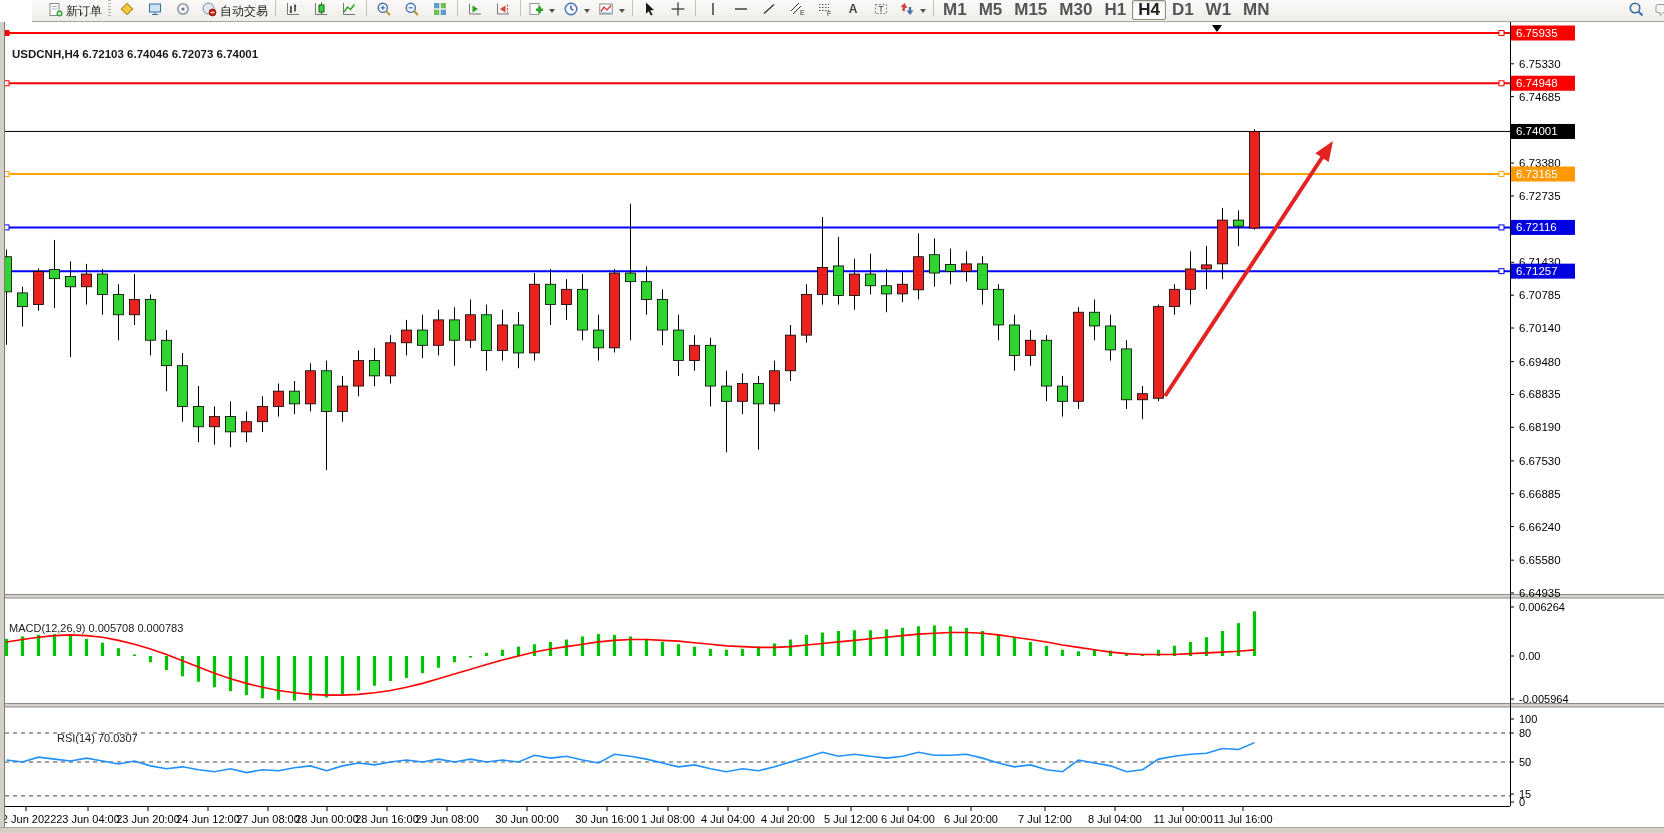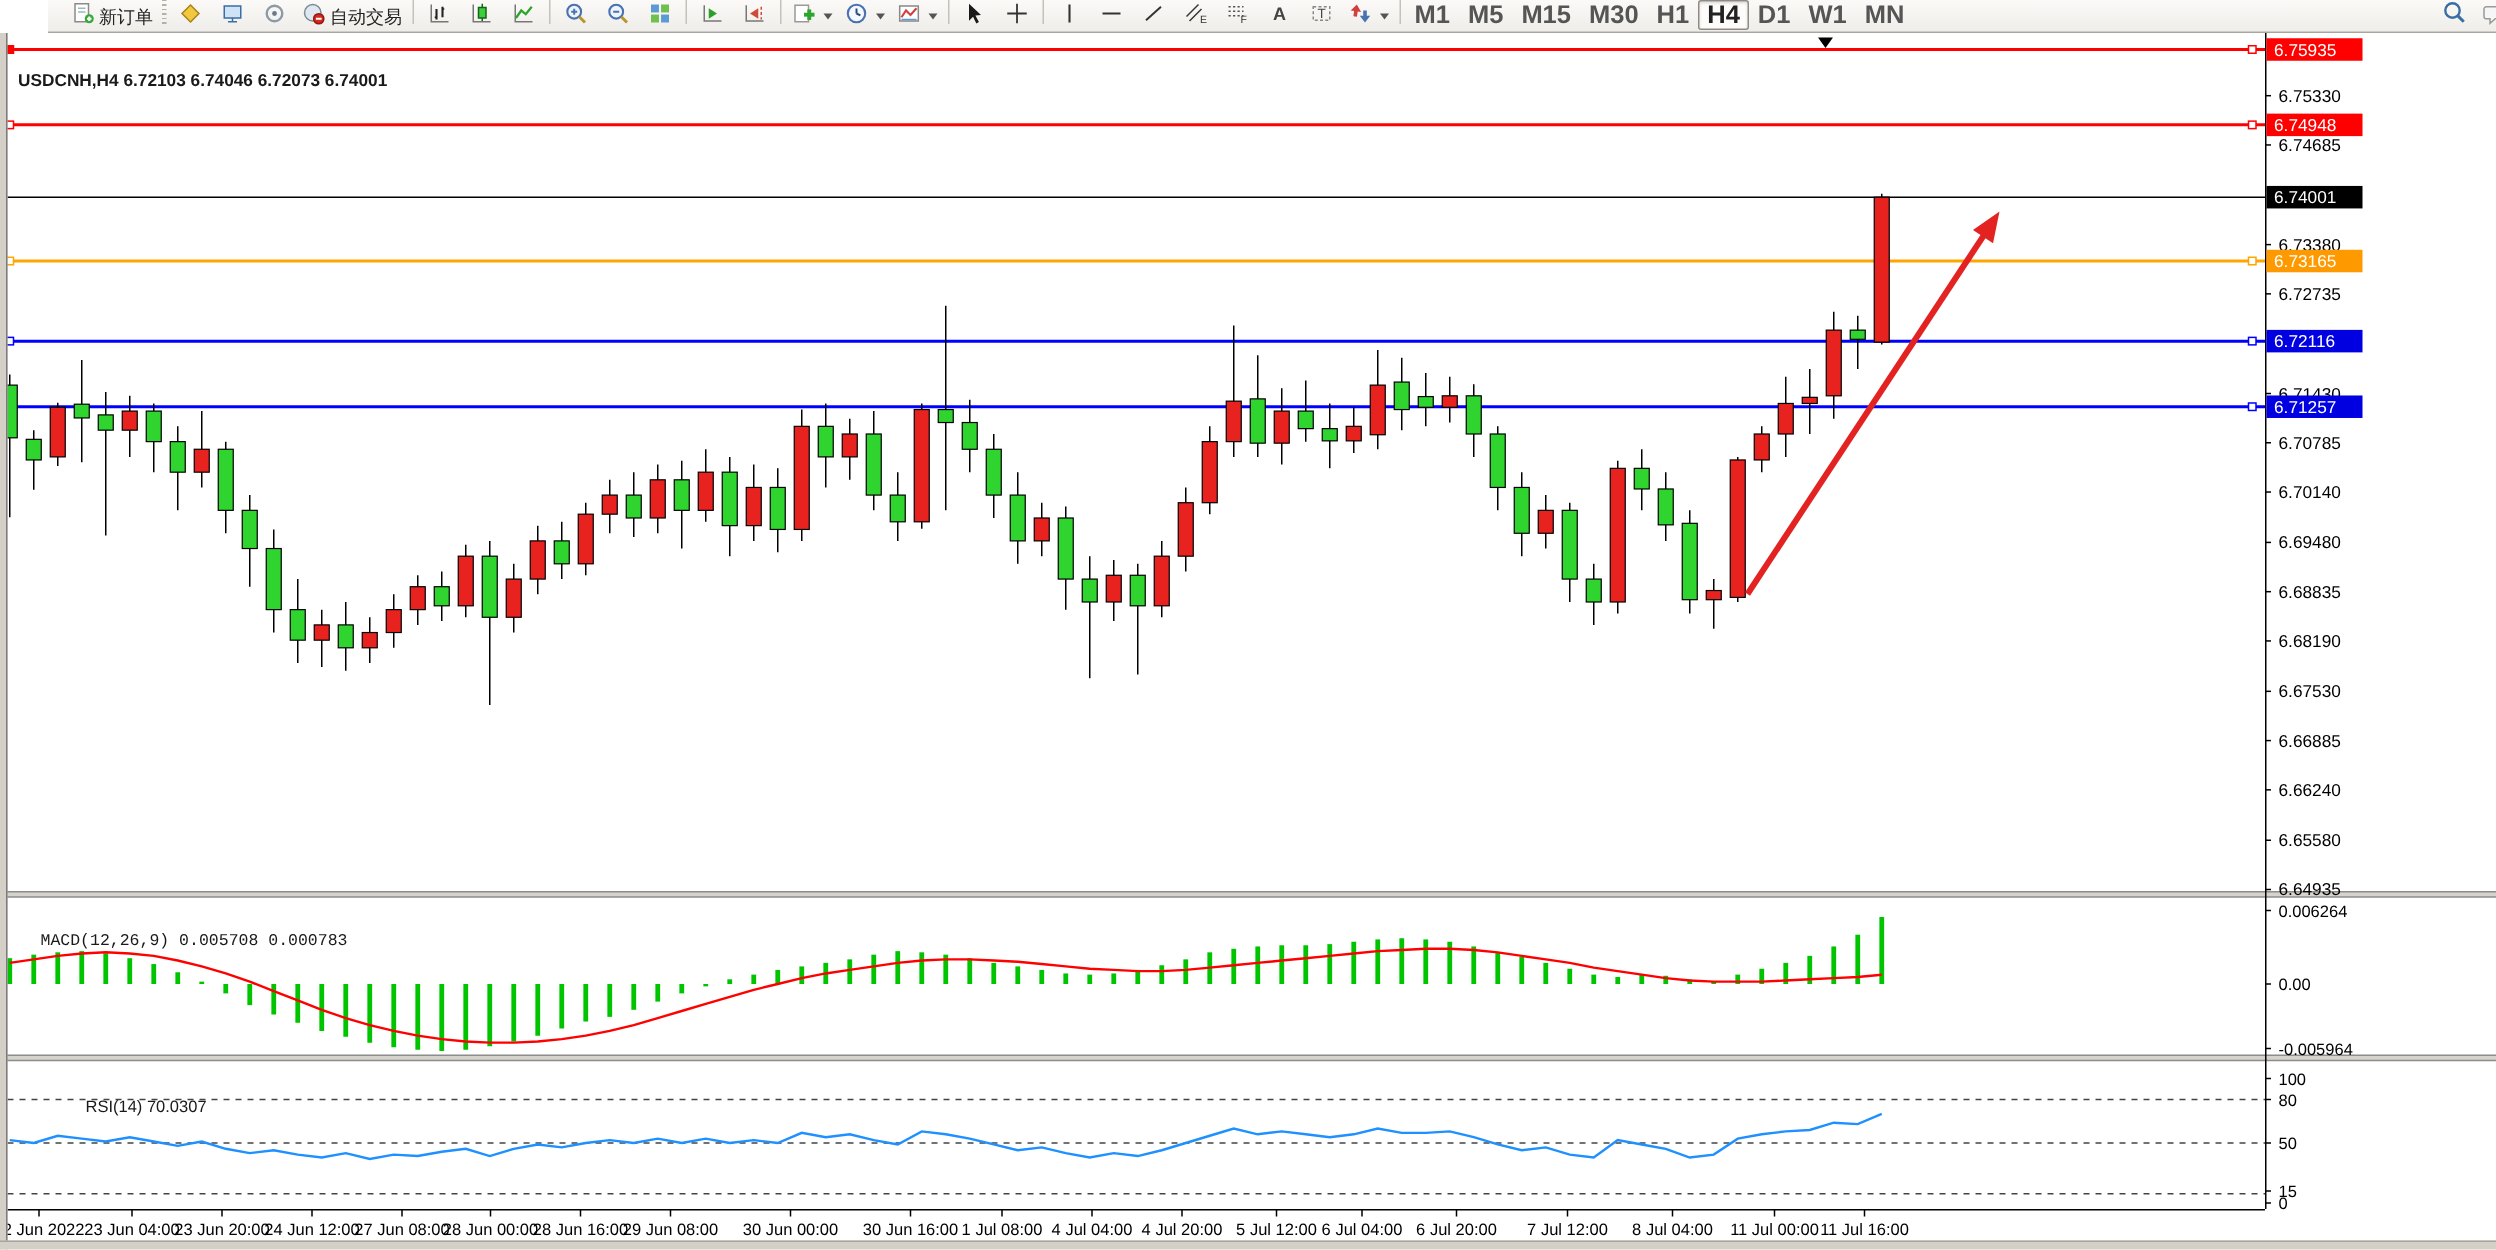--- a/index.html
+++ b/index.html
@@ -27,21 +27,21 @@
     font-weight:bold;border-radius:8px;min-width:13px;height:13px;display:flex;
     align-items:center;justify-content:center;padding:0 2px;}
   
   .chart-window{position:absolute;left:0;top:22px;width:1664px;height:571px;background:#fff;}
   .left-edge{position:absolute;left:0;top:22px;bottom:0;width:4px;background:#d4d0c8;
     border-right:1px solid #7b7b7b;z-index:3;}
   .bottom-strip{position:absolute;left:0;top:827px;width:1664px;height:6px;
     background:#d4d0c8;border-top:1px solid #a8a49c;z-index:3;}
   .overlay-label{position:absolute;z-index:1;color:#1a1a1a;white-space:nowrap;}
   #chart-title{left:12px;top:26px;font-size:11.5px;font-weight:bold;}
-  #macd-label{left:27px;top:600px;font-size:11px;font-family:Liberation Mono, monospace;}
+  #macd-label{left:9px;top:600px;font-size:11px;}
   #rsi-label{left:9px;top:710px;font-size:11px;padding-left:48px;}
   #chart-svg{position:absolute;left:0;top:0;z-index:2;pointer-events:none;}
   svg text{font-family:"Liberation Sans","DejaVu Sans",sans-serif;}
 </style>
 </head>
 <body>
 
 <div class="toolbar">
   <div class="tbtn">
     <span>

